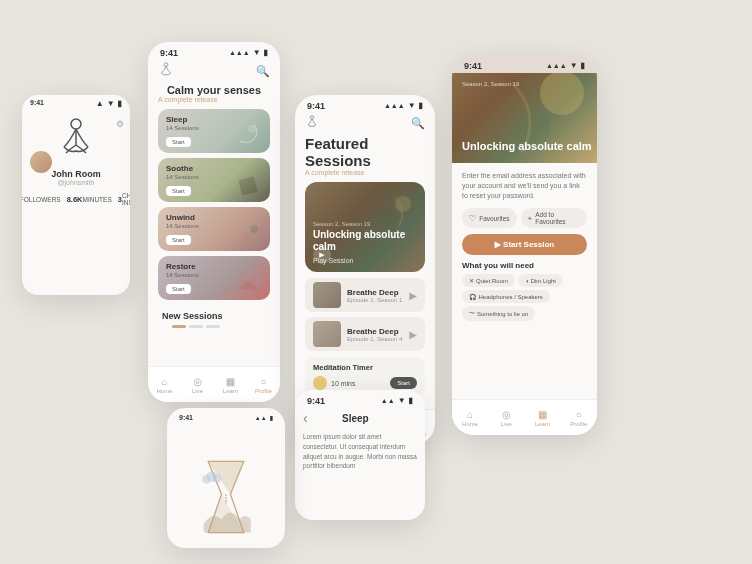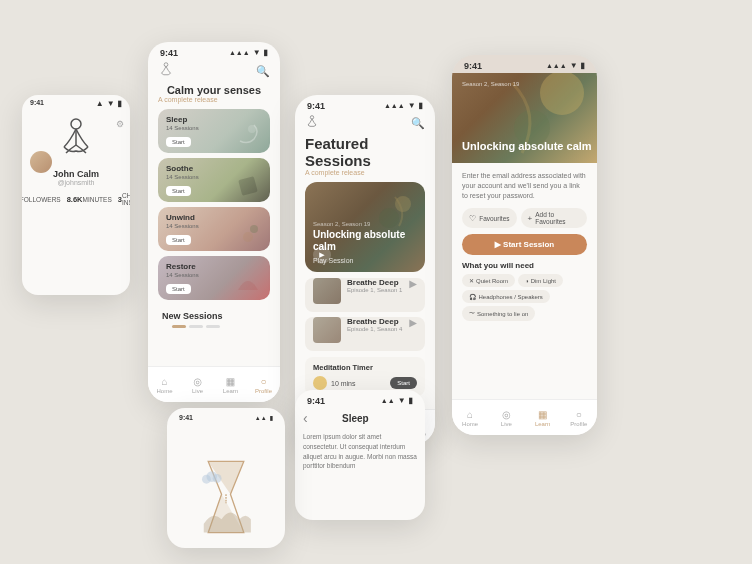--- a/index.html
+++ b/index.html
@@ -193,21 +193,21 @@
       font-size: 7px;
       color: white;
     }
 
     .breathe-card {
       margin: 0 10px 5px;
       border-radius: 8px;
       height: 34px;
       background: #f0ede8;
       display: flex;
-      align-items: flex-start;
+      align-items: center;
       gap: 6px;
       padding: 0 8px;
     }
     .breathe-thumb {
       width: 28px;
       height: 26px;
       border-radius: 4px;
       background: linear-gradient(135deg, #b0a898 0%, #9a8878 100%);
     }
     .breathe-info { flex: 1; }
@@ -412,21 +412,21 @@
       <path d="M20 12 Q26 24 32 30" fill="none" stroke="#555" stroke-width="1.5"></path>
       <path d="M20 12 L20 28" fill="none" stroke="#555" stroke-width="1.5"></path>
       <path d="M8 30 Q14 36 20 34 Q26 36 32 30" fill="none" stroke="#555" stroke-width="1.5"></path>
       <path d="M20 28 Q14 32 10 36" fill="none" stroke="#555" stroke-width="1.5"></path>
       <path d="M20 28 Q26 32 30 36" fill="none" stroke="#555" stroke-width="1.5"></path>
     </svg>
     <div style="position:absolute;right:6px;top:24px;font-size:9px;color:#aaa;">⚙</div>
     <div style="width:22px;height:22px;border-radius:50%;background:#c9a882;position:absolute;left:8px;top:56px;overflow:hidden;">
       <div style="width:100%;height:100%;background:linear-gradient(135deg,#d4b896,#b89070);"></div>
     </div>
-    <div class="profile-name">John Calm</div>
+    <div class="profile-name">John Room</div>
     <div class="profile-sub">@johnsmith</div>
     <div class="profile-stats">
       <div class="stat-item">
         <span class="stat-num">604</span>
         <span>FOLLOWERS</span>
       </div>
       <div class="stat-item">
         <span class="stat-num">8.6K</span>
         <span>MINUTES</span>
       </div>

